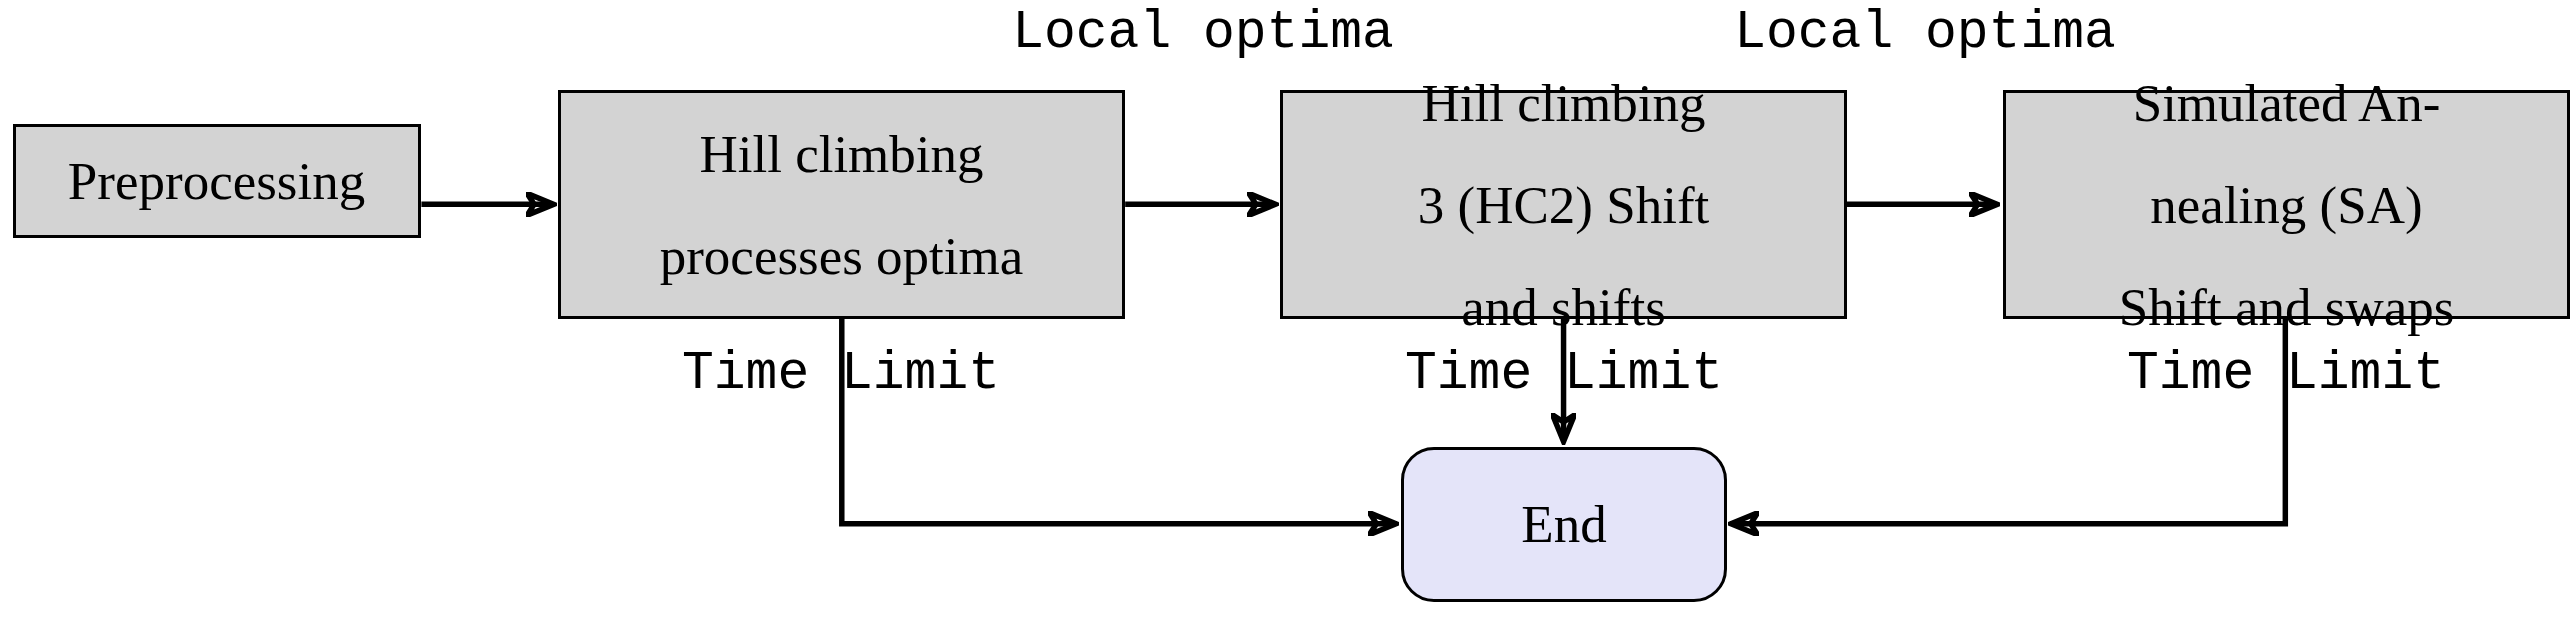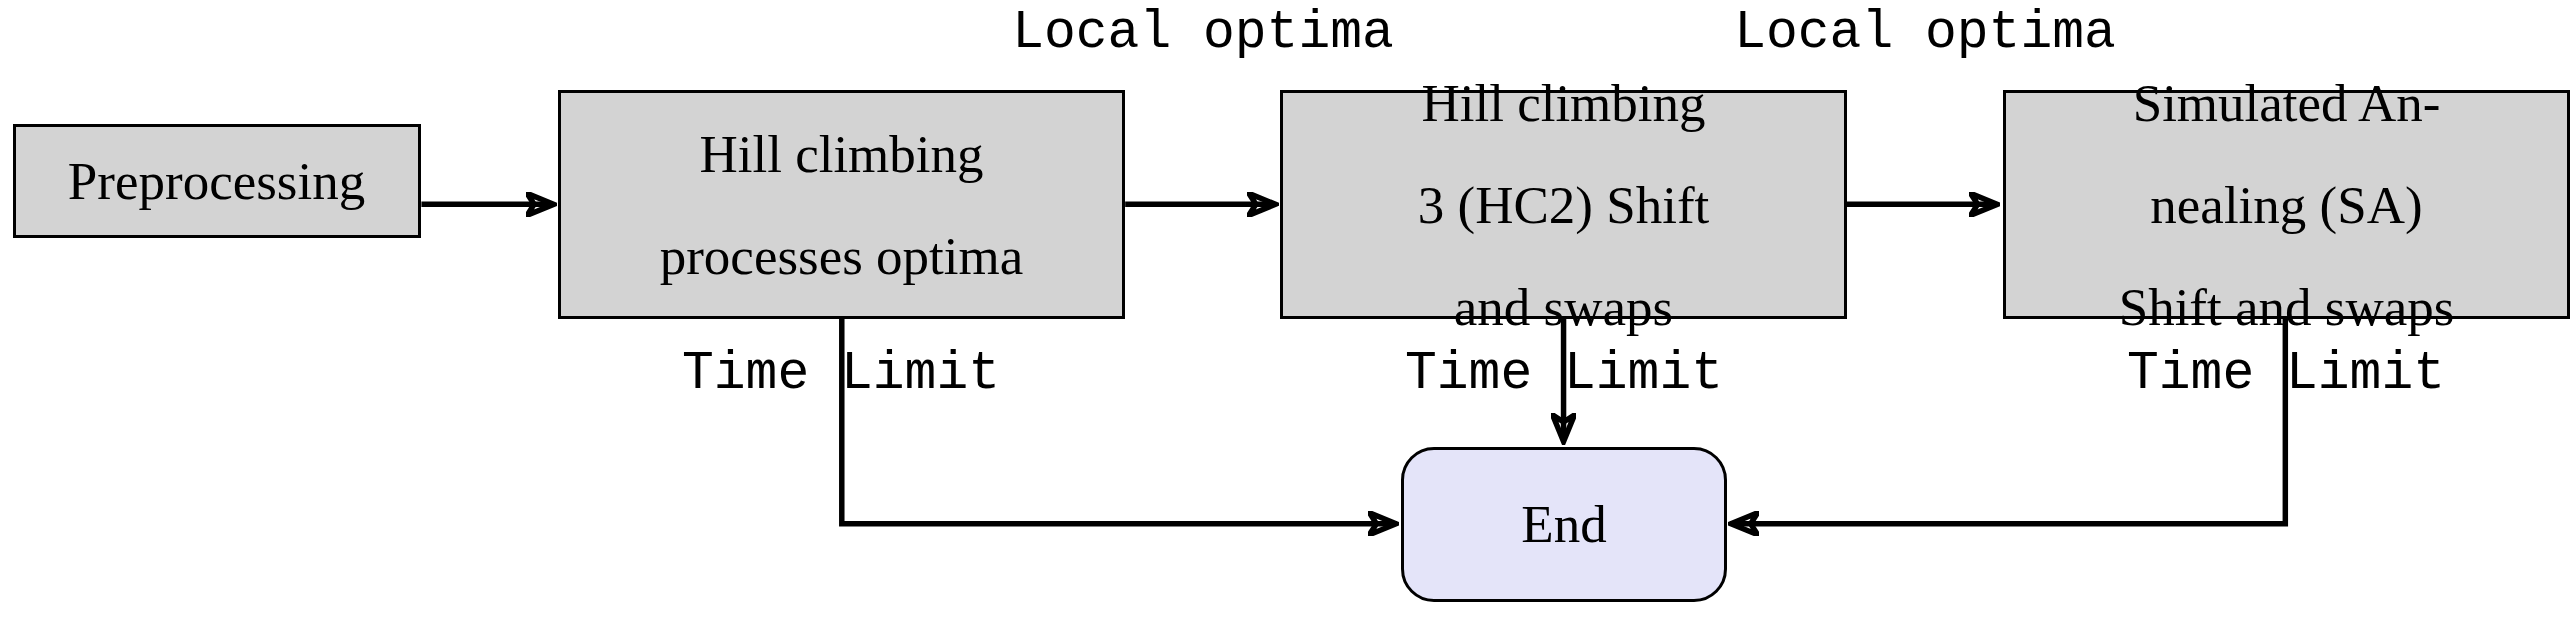--- a/index.html
+++ b/index.html
@@ -86,21 +86,21 @@
   </div>
 
   <div class="box" id="box-hc1">
     <span>Hill climbing</span>
     <span>processes optima</span>
   </div>
 
   <div class="box" id="box-hc2">
     <span>Hill climbing</span>
     <span>3 (HC2) Shift</span>
-    <span>and swaps</span>
+    <span>and shifts</span>
   </div>
 
   <div class="box" id="box-sa">
     <span>Simulated An-</span>
     <span>nealing (SA)</span>
     <span>Shift and swaps</span>
   </div>
 
   <div class="box" id="box-end">
     <span>End</span>

